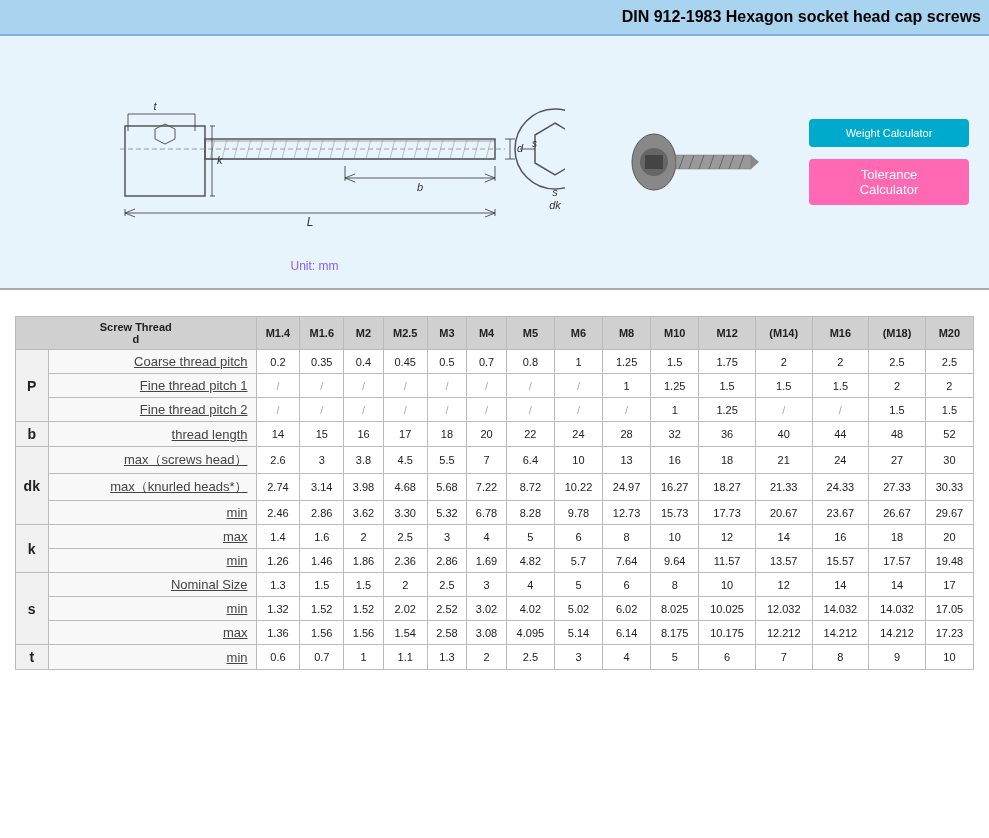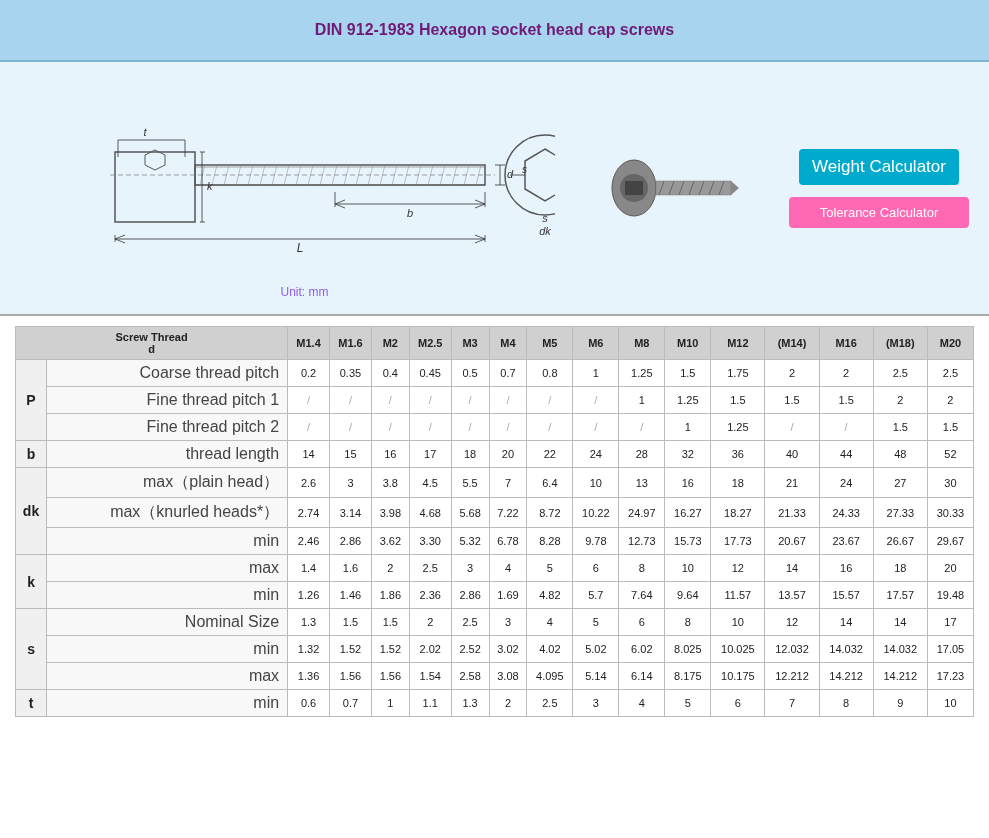--- a/index.html
+++ b/index.html
@@ -1,24 +1,24 @@
 <!DOCTYPE html>
 <html><head>
   <meta charset="utf-8">
   <style>
     * { margin: 0; padding: 0; box-sizing: border-box; }
     body { font-family: Arial, sans-serif; font-size: 12px; background: #fff; width: 989px; }
 
     .header {
       background: #a8d4f0;
-      text-align: center;
-      padding: 21px;
+      text-align: right;
+      padding: 8px;
       font-size: 16px;
       font-weight: bold;
-      color: #701a75;
+      color: #000000;
       border-bottom: 2px solid #7ab5d8;
     }
 
     .diagram-section {
       background: #e8f4fc;
       padding: 15px 20px;
       display: flex;
       align-items: center;
       justify-content: space-between;
       border-bottom: 2px solid #aaa;
@@ -43,39 +43,39 @@
       align-items: center;
       gap: 12px;
       margin-left: 30px;
     }
 
     .btn-weight {
       background: #00aacc;
       color: #fff;
       border: none;
       padding: 8px 12px;
-      font-size: 17px;
+      font-size: 11px;
       border-radius: 4px;
       cursor: pointer;
       width: 160px;
     }
 
     .btn-tolerance {
       background: #ff69b4;
       color: #fff;
       border: none;
       padding: 8px 28px;
       font-size: 13px;
       border-radius: 4px;
       cursor: pointer;
-      width: 180px;
+      width: 160px;
     }
 
     .table-section {
-      padding: 10px 15px;
+      padding: 26px 15px;
     }
 
     table {
       width: 100%;
       border-collapse: collapse;
       font-size: 11px;
     }
 
     th, td {
       border: 1px solid #bbb;
@@ -94,21 +94,22 @@
       font-weight: bold;
       background: #f0f0f0;
       text-align: center;
     }
 
     .desc-cell {
       text-align: right;
       padding-right: 8px;
       background: #f8f8f8;
       color: #444;
-      font-size: 16px;
+      font-size: 13px;
+      text-decoration: underline;
     }
 
     .data-cell {
       background: #fff;
     }
 
     
     .screw-diagram {
       width: 500px;
       height: 200px;
@@ -337,21 +338,21 @@
           <td class="data-cell">28</td>
           <td class="data-cell">32</td>
           <td class="data-cell">36</td>
           <td class="data-cell">40</td>
           <td class="data-cell">44</td>
           <td class="data-cell">48</td>
           <td class="data-cell">52</td>
         </tr>
         <tr>
           <td rowspan="3" class="param-cell">dk</td>
-          <td class="desc-cell">max（plain head）</td>
+          <td class="desc-cell">max（screws head）</td>
           <td class="data-cell">2.6</td>
           <td class="data-cell">3</td>
           <td class="data-cell">3.8</td>
           <td class="data-cell">4.5</td>
           <td class="data-cell">5.5</td>
           <td class="data-cell">7</td>
           <td class="data-cell">6.4</td>
           <td class="data-cell">10</td>
           <td class="data-cell">13</td>
           <td class="data-cell">16</td>

